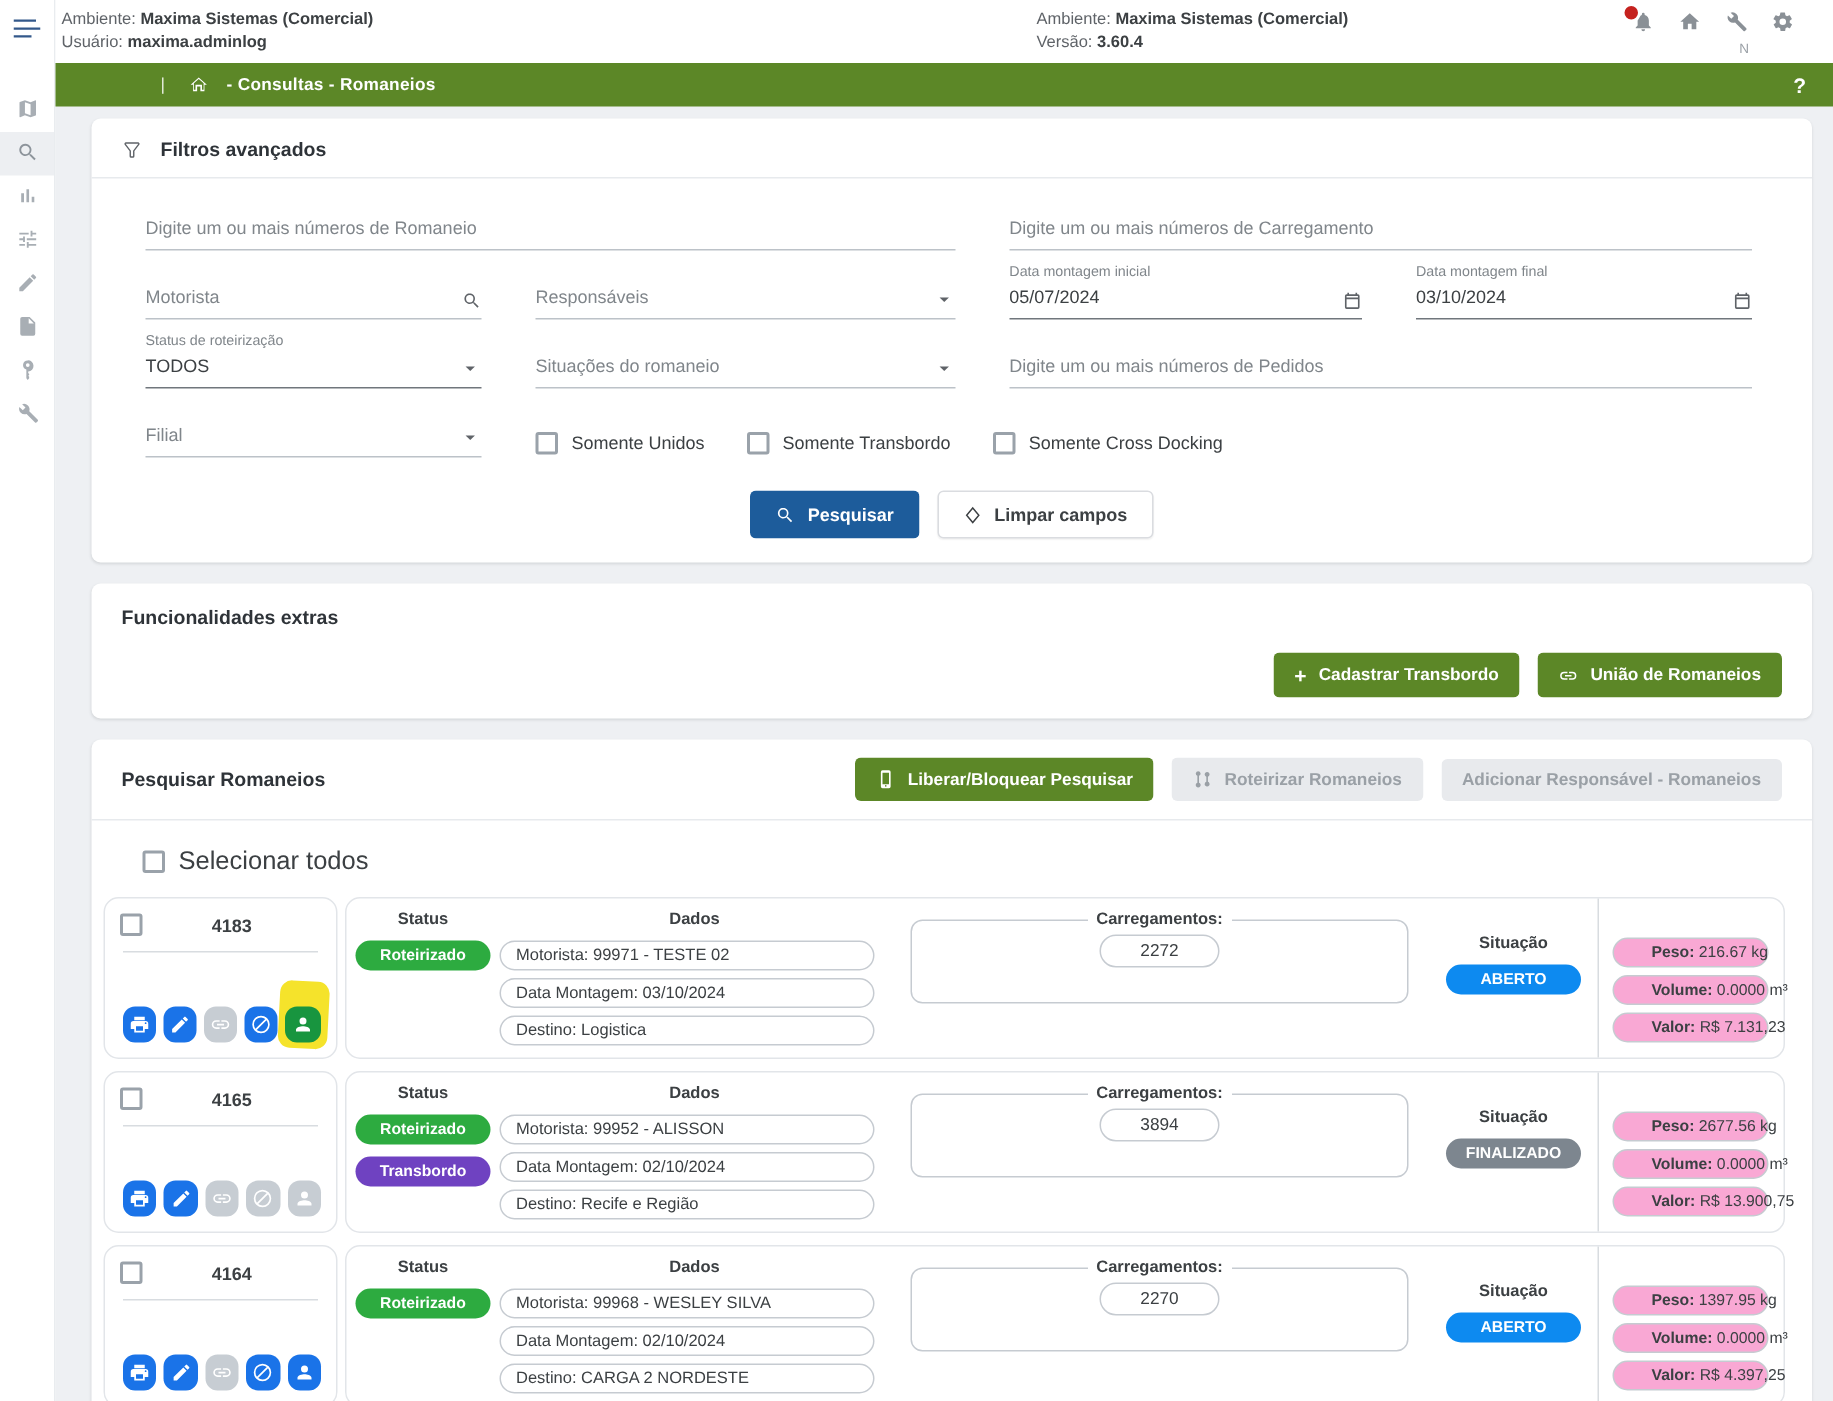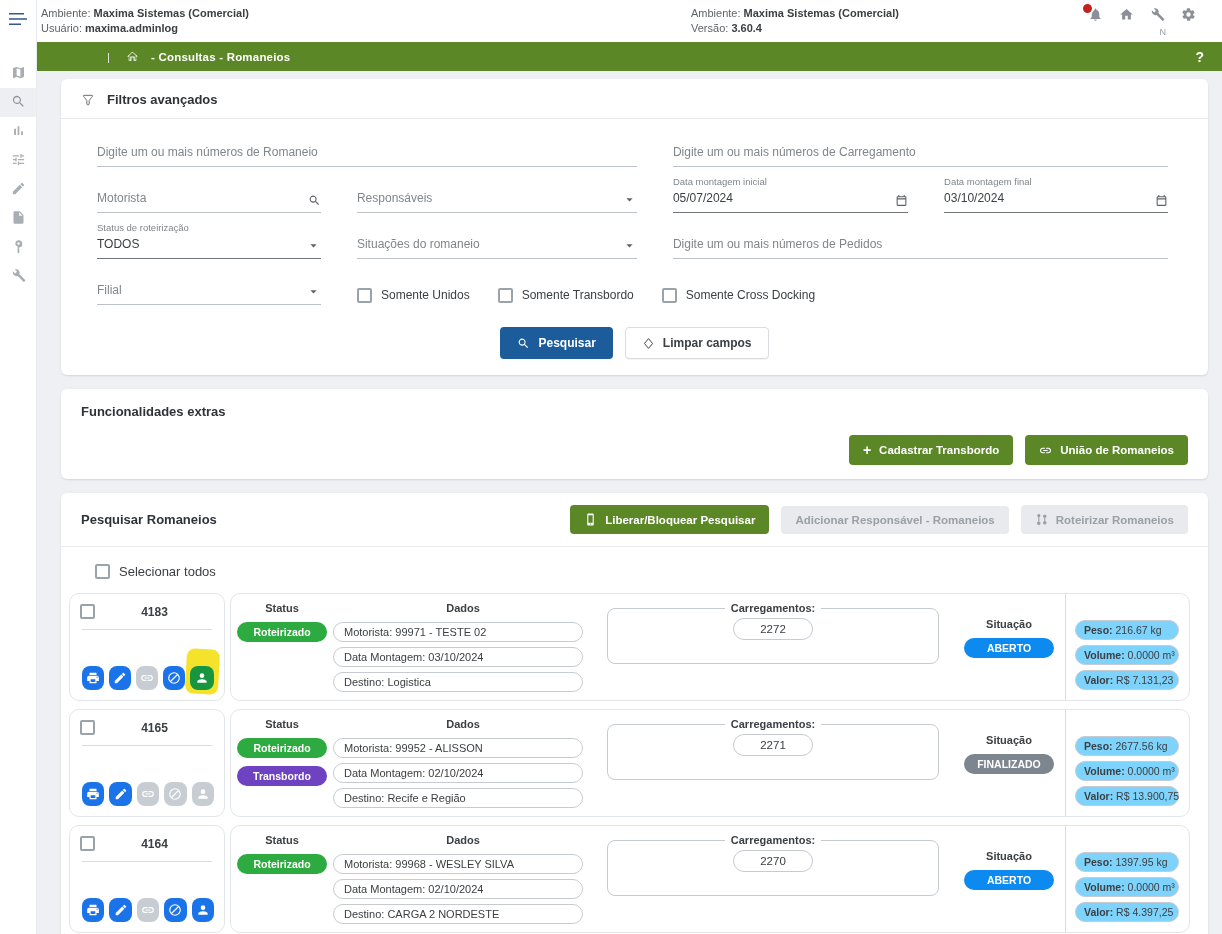--- a/index.html
+++ b/index.html
@@ -68,21 +68,21 @@
 
   
   .extras { padding:15px 20px 14px; }
   .extras-title { font-weight:bold; font-size:13px; color:#2e3338; }
   .extras-actions { display:flex; justify-content:flex-end; gap:12px; margin-top:16px; }
 
   
   .results { padding-bottom:20px; }
   .results-head { display:flex; align-items:center; gap:12px; padding:12px 20px; border-bottom:1px solid #e7eaed; }
   .results-title { font-weight:bold; font-size:13px; color:#2e3338; margin-right:auto; }
-  .select-all { display:flex; align-items:center; gap:9px; font-size:13px; padding:17px 20px 12px 34px; }
+  .select-all { display:flex; align-items:center; gap:9px; font-size:17px; padding:17px 20px 12px 34px; }
   .rows { display:flex; flex-direction:column; gap:8px; padding:2px 18px 0 8px; }
 
   .result-row { display:flex; gap:5px; }
   .row-left { width:156px; background:#fff; border:1px solid #e2e5e9; border-radius:10px; padding:10px 10px 8px; display:flex; flex-direction:column; flex-shrink:0; }
   .row-left-top { display:flex; align-items:center; }
   .row-id { flex:1; text-align:center; font-weight:bold; font-size:12px; }
   .row-left-divider { border-top:1px solid #d8dce0; margin:10px 2px 8px; }
   .row-actions { display:flex; gap:5px; align-items:flex-end; flex:1; padding:2px 0 2px 2px; }
   .tile { width:24px; height:24px; border-radius:8px; display:flex; align-items:center; justify-content:center; cursor:pointer; }
   .tile svg { width:14px; height:14px; fill:#fff; }
@@ -103,21 +103,21 @@
   .badge.gray { background:var(--badge-gray,#7d868f); }
   .dados { display:flex; flex-direction:column; gap:5px; padding-right:10px; }
   .dado-chip { border:1px solid #c6cbd1; border-radius:11px; font-size:11px; padding:3px 10px; background:#fff; white-space:nowrap; overflow:hidden; }
   .dado-chip.highlight { background:var(--highlight,#f5e32b); border-color:#e0cf1f; }
   .col-carreg { padding:0 14px; }
   .carreg-box { border:1px solid #c6cbd1; border-radius:8px; height:62px; text-align:center; padding-top:4px; }
   .carreg-box legend { font-size:11px; font-weight:bold; padding:0 6px; margin:0 auto; }
   .carreg-chip { display:inline-block; border:1px solid #c6cbd1; border-radius:13px; padding:4px 26px; font-size:11.5px; cursor:pointer; }
   .col-sit { display:flex; flex-direction:column; align-items:center;margin-top:16px; }
   .col-totais { border-left:1px solid #d8dce0; margin:-8px 0; padding:26px 10px 8px 9px; display:flex; flex-direction:column; gap:5px; }
-  .tot-chip { border:1px solid #c6cbd1; border-radius:11px; font-size:10.5px; padding:3px 8px; white-space:nowrap; background:#7dd3fc; }
+  .tot-chip { border:1px solid #c6cbd1; border-radius:11px; font-size:10.5px; padding:3px 25px; white-space:nowrap; background:#f9a8d4; }
   .tot-chip b { font-weight:bold; }
 </style>
 </head>
 <body>
 
 <div class="app">
   <aside class="sidebar">
     <div class="hamburger">
       <svg viewBox="0 0 24 18">
           <path d="M0 1h20v2H0zM0 8h24v2H0zM0 15h16v2H0z"></path>
@@ -345,27 +345,27 @@
       <section class="card results">
         <div class="results-head">
           <span class="results-title">Pesquisar Romaneios</span>
           <button class="btn btn-green">
             <svg viewBox="0 0 24 24">
                 <path d="M16 1H8a2 2 0 0 0-2 2v18a2 2 0 0 0 2 2h8a2 2 0 0 0 2-2V3a2 2 0 0 0-2-2zm0 17H8V4h8v14zm-4 3.2a1 1 0 1 1 0-2 1 1 0 0 1 0 2z"></path>
               </svg>
             <span>Liberar/Bloquear Pesquisar</span>
           </button>
           <button class="btn btn-disabled">
-            <span>Adicionar Responsável - Romaneios</span>
-          </button>
-          <button class="btn btn-disabled">
             <svg viewBox="0 0 24 24">
                 <path d="M19 15.2V8.8a3 3 0 1 0-2 0v6.4a3 3 0 1 0 2 0zM7 2a3 3 0 0 0-1 5.8v8.4A3 3 0 1 0 8 16.2V7.8A3 3 0 0 0 7 2z"></path>
               </svg>
             <span>Roteirizar Romaneios</span>
+          </button>
+          <button class="btn btn-disabled">
+            <span>Adicionar Responsável - Romaneios</span>
           </button>
         </div>
         <div class="select-all">
           <span class="cb"></span>
           <span>Selecionar todos</span>
         </div>
         <div class="rows">
             <div class="result-row">
     <div class="row-left">
       <div class="row-left-top">
@@ -482,21 +482,21 @@
         <div class="col-header">Dados</div>
         <div class="dados">
                     <div class="dado-chip">Motorista: 99952 - ALISSON</div>
                     <div class="dado-chip">Data Montagem: 02/10/2024</div>
                     <div class="dado-chip">Destino: Recife e Região</div>
                   </div>
       </div>
       <div class="col col-carreg">
         <fieldset class="carreg-box">
           <legend>Carregamentos:</legend>
-          <span class="carreg-chip">2271</span>
+          <span class="carreg-chip">3894</span>
         </fieldset>
       </div>
       <div class="col col-sit">
         <div class="col-header">Situação</div>
         <span class="badge gray">FINALIZADO</span>
       </div>
       <div class="col col-totais">
         <span class="tot-chip"><b>Peso:</b> <span>2677.56 kg</span></span>
         <span class="tot-chip"><b>Volume:</b> <span>0.0000 m³</span></span>
         <span class="tot-chip"><b>Valor:</b> <span>R$ 13.900,75</span></span>

